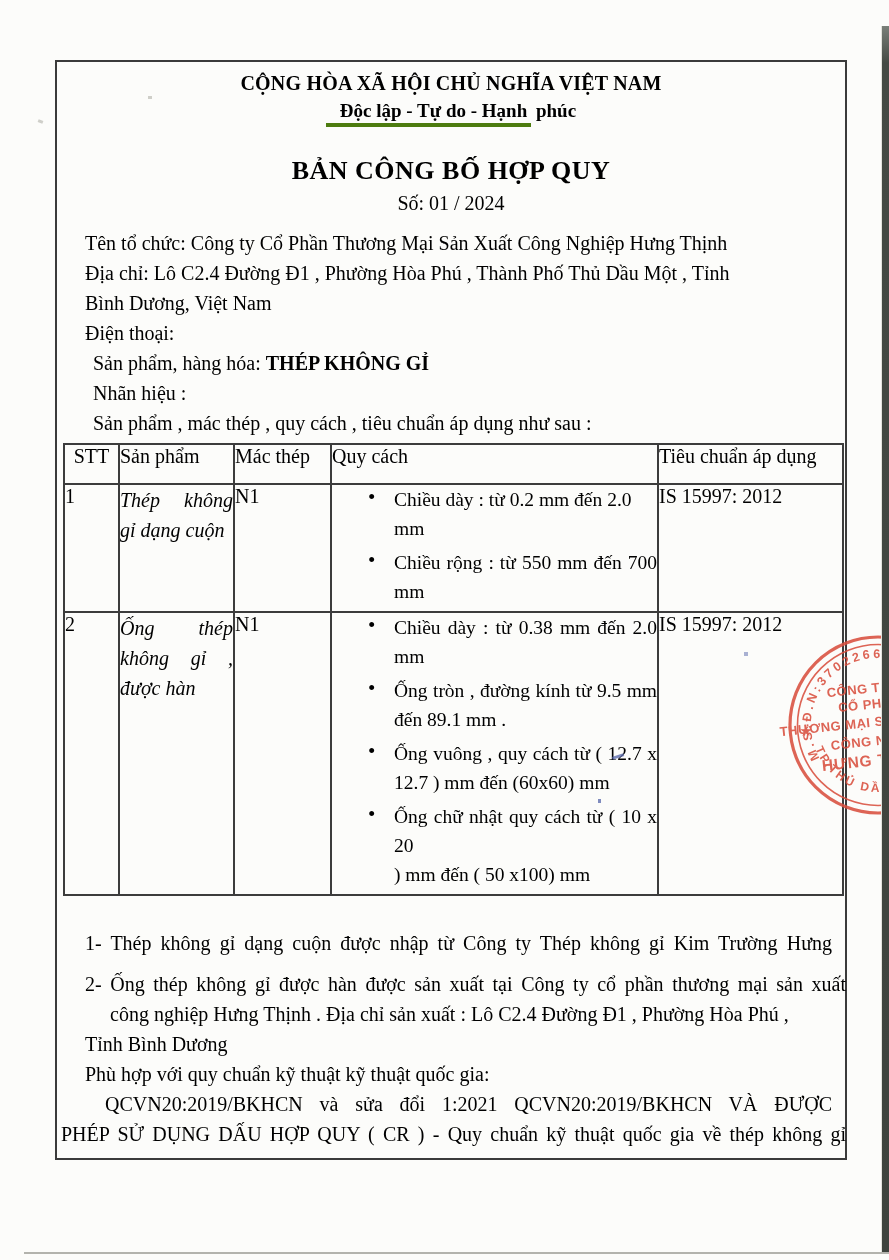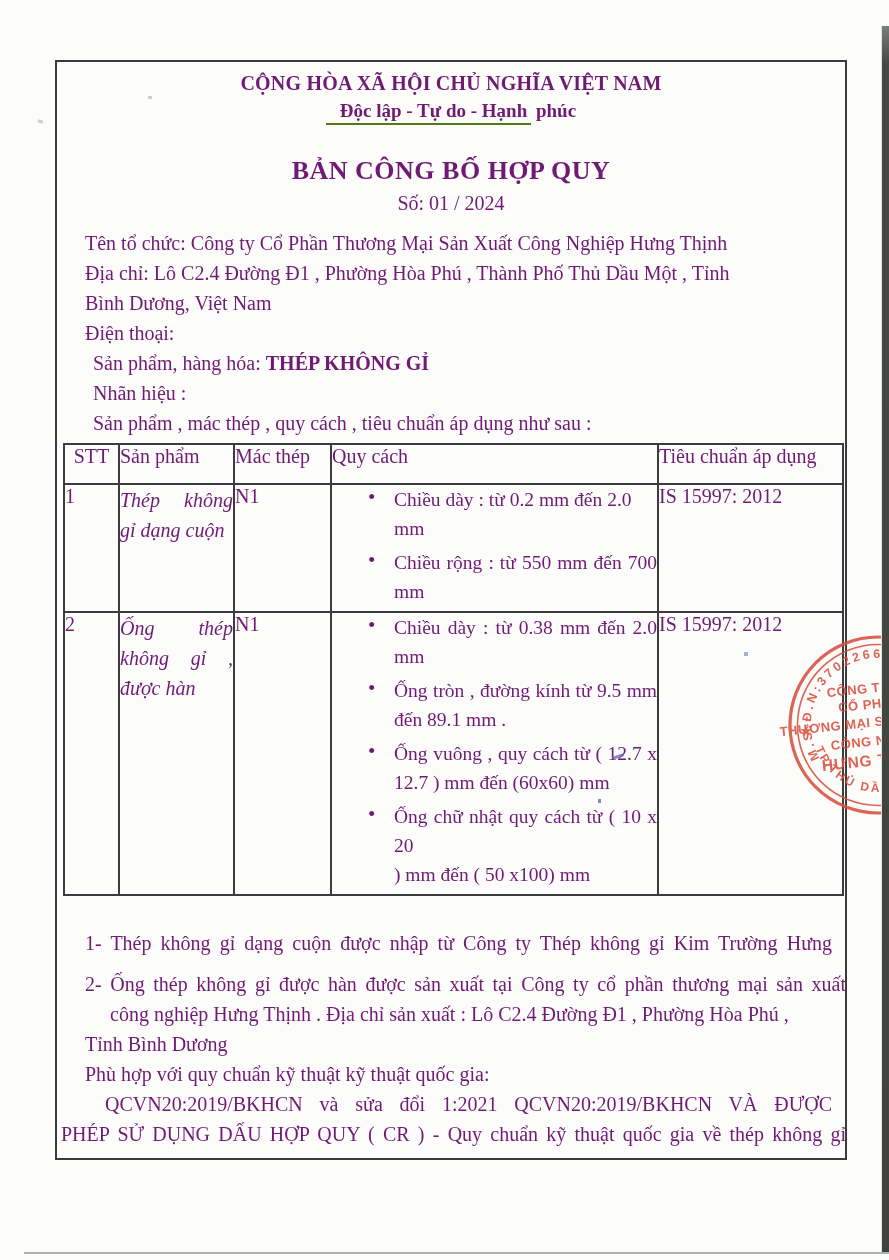--- a/index.html
+++ b/index.html
@@ -1,28 +1,28 @@
 <!DOCTYPE html>
 <html><head>
 <meta charset="utf-8">
 <style>
   html,body{margin:0;padding:0;background:#888;}
   #page{
     position:relative; width:889px; height:1260px; background:#fcfcfa;
-    font-family:"Liberation Serif","DejaVu Serif",serif; color:#701a75;
+    font-family:"Liberation Serif","DejaVu Serif",serif; color:#000000;
     overflow:hidden; margin:0 auto;
   }
   .frame{
     position:absolute; left:55px; top:60px; width:788px; height:1096px;
     border:2px solid #3b3b3b; background:transparent; z-index:1;
   }
   
   .nat-title{margin-top:10px; text-align:center; font-weight:bold; font-size:20px; letter-spacing:.2px;}
   .motto{margin-top:5px; text-align:center; font-weight:bold; font-size:19px; height:26px;}
-  .motto .ul{border-bottom:2px solid #4d7c0f; padding:0 4px 2px 14px;font-family:Liberation Serif, serif;}
+  .motto .ul{border-bottom:4px solid #4d7c0f; padding:0 4px 2px 14px;font-family:Liberation Serif, serif;}
   .doc-title{margin-top:30px; text-align:center; font-weight:bold; font-size:26px; letter-spacing:.5px;}
   .doc-no{margin-top:6px; text-align:center; font-size:20px;}
   
   .body{margin-top:13px;}
   .bl{margin-left:28px; margin-right:14px; height:30px; line-height:30px; font-size:20px; white-space:nowrap;}
   .bl.ind{margin-left:36px;}
   .bl b{font-weight:bold;}
   
   table.spec{border-collapse:collapse; margin-left:6px; margin-top:5px; width:779px; table-layout:fixed; font-size:20px;}
   table.spec td, table.spec th{border:2px solid #3c3c3c; vertical-align:top; padding:0; font-weight:normal; text-align:left;}

